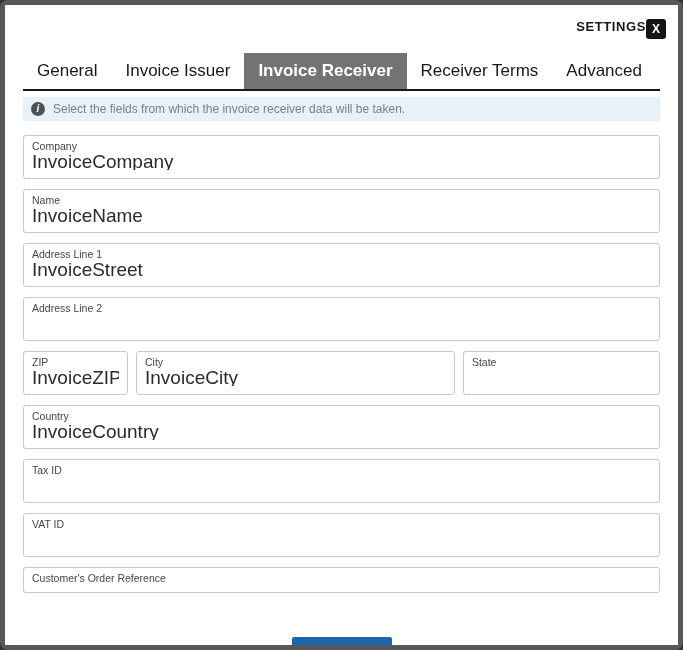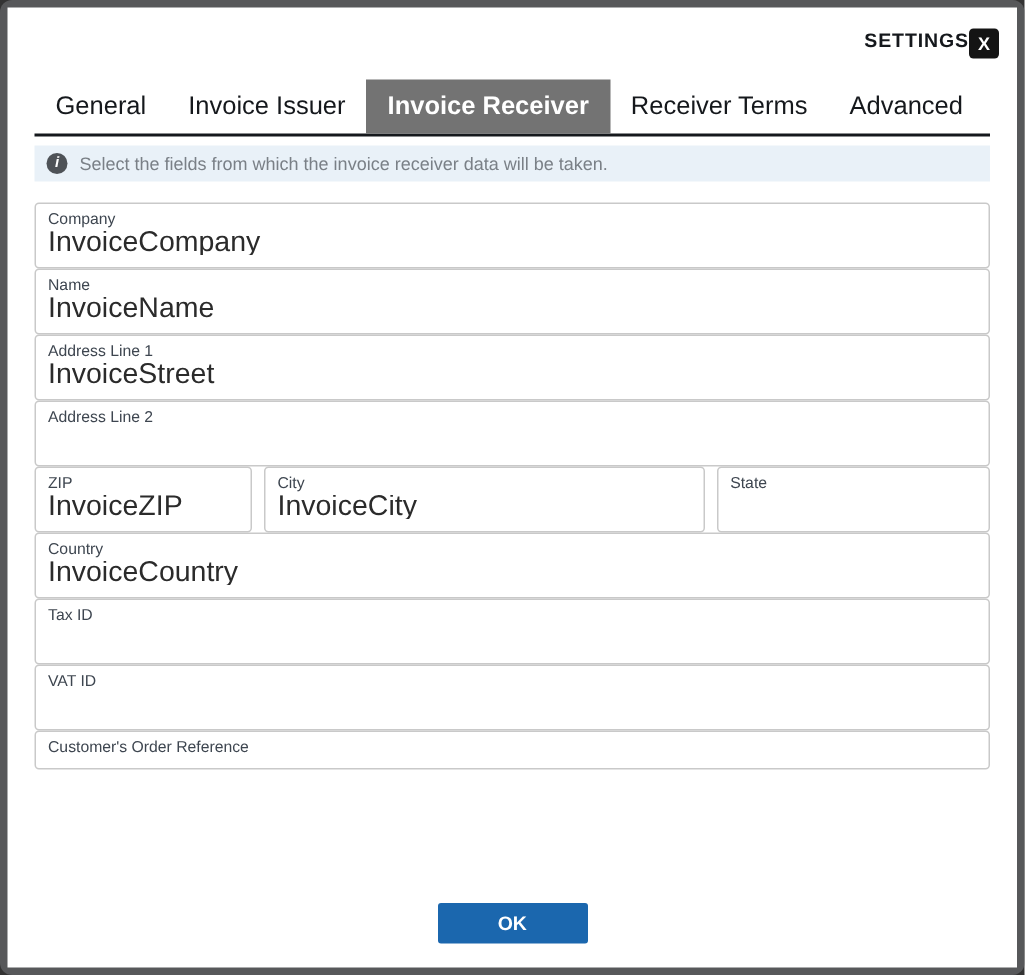--- a/index.html
+++ b/index.html
@@ -91,20 +91,21 @@
     font-weight: bold;
     display: flex;
     align-items: center;
     justify-content: center;
     line-height: 1;
   }
   .form {
     padding: 14px 18px 0 18px;
     display: flex;
     flex-direction: column;
+    gap: 10px;
     flex: 1;
   }
   .field {
     border: 1px solid #c9c9c9;
     border-radius: 3px;
     padding: 4px 8px 6px 8px;
     background: #ffffff;
   }
   .field-label {
     display: block;
@@ -121,21 +122,21 @@
     color: #2b2b2b;
     font-family: inherit;
     padding: 0;
     height: 16px;
     background: transparent;
   }
   .field-row {
     display: flex;
     gap: 8px;
   }
-  .field-zip { width: 145px; flex: none; }
+  .field-zip { width: 105px; flex: none; }
   .field-city { flex: 1.68; }
   .field-state { flex: 1; }
   .footer {
     padding: 0 18px 16px 18px;
     display: flex;
     justify-content: center;
     margin-top: 44px;
   }
   .ok-btn {
     background: #1b67ae;

